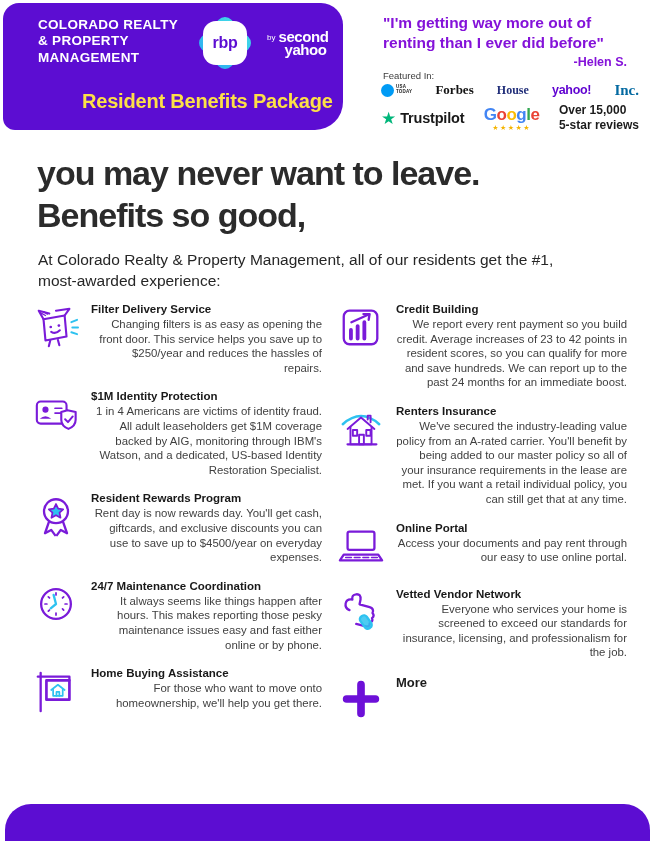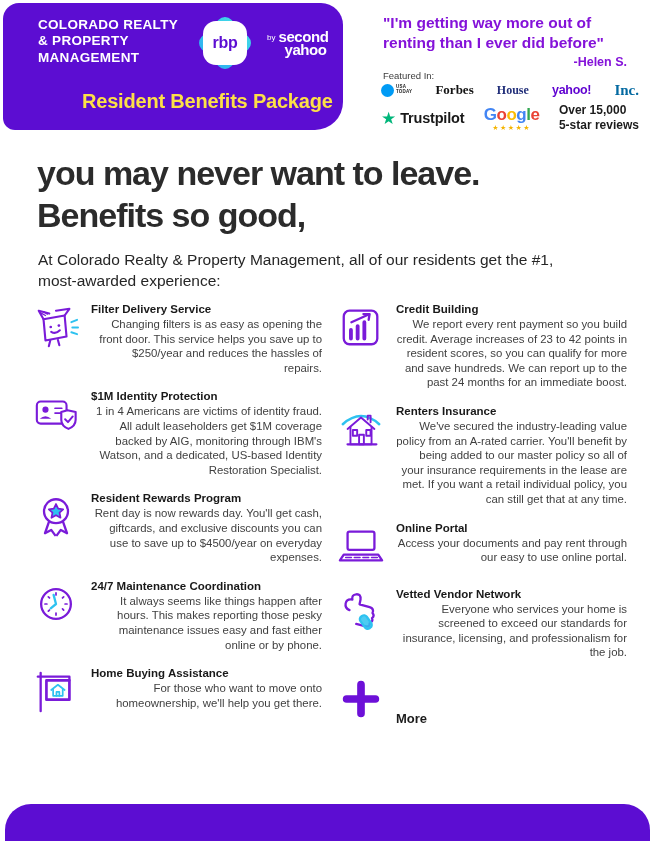--- a/index.html
+++ b/index.html
@@ -92,21 +92,21 @@
     position:absolute; left:33px; top:303px; width:594px;
     display:flex; gap:16px;
   }
   .benefit-col{ width:289px; }
   .benefit{ display:flex; margin-bottom:15px; }
   .benefit-icon{ width:58px; flex:none; padding-top:1px; }
   .benefit-icon svg{ width:46px; height:46px; }
   .benefit-text{ flex:1; }
   .benefit-title{ font-size:11.5px; font-weight:bold; color:#191919; margin-bottom:2px; }
   .benefit-desc{ font-size:11.4px; color:#3f3f3f; line-height:1.28;text-align:right; }
-  .more-row{ display:flex; align-items:flex-end; margin-top:10px; }
+  .more-row{ display:flex; align-items:flex-start; margin-top:10px; }
   .more-label{ font-size:13px; font-weight:bold; color:#1c1c1c; }
 
   
   .footer-bar{
     position:absolute; left:5px; right:0; bottom:0; height:37px;
     background:#5c0dd2; border-radius:26px 26px 0 0;
   }
 </style>
 </head>
 <body>

